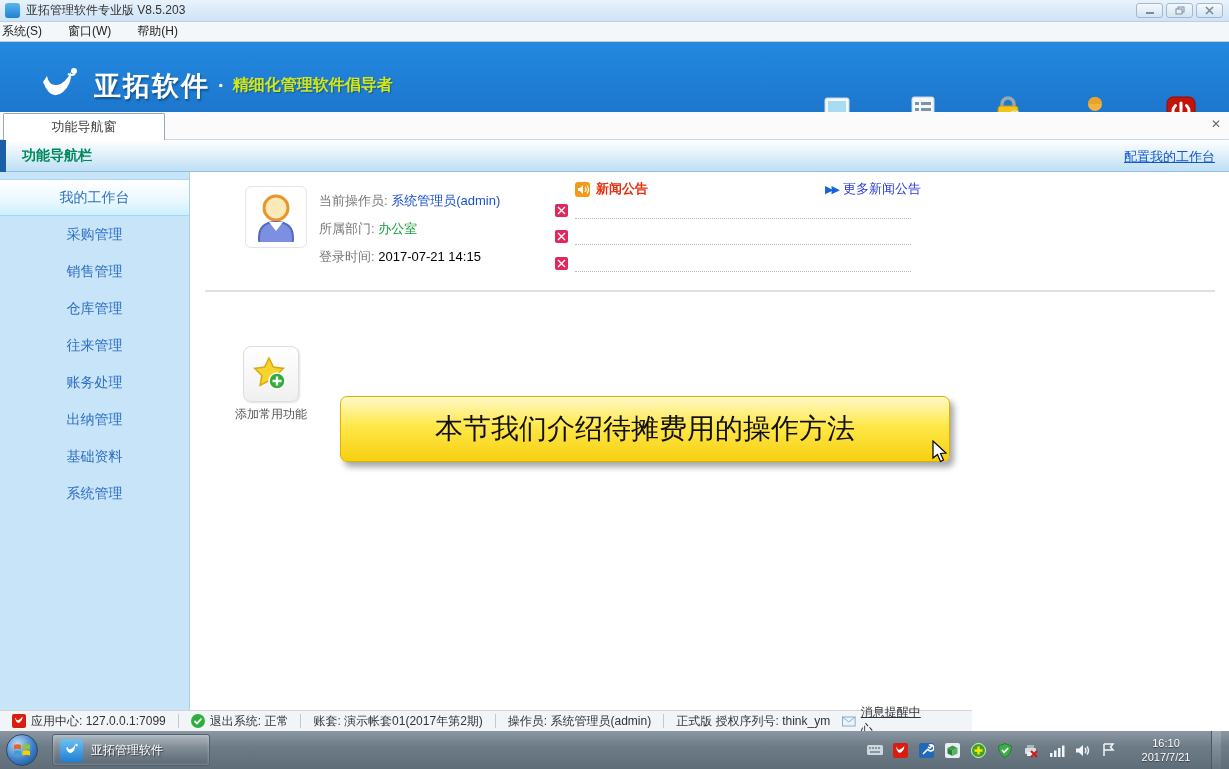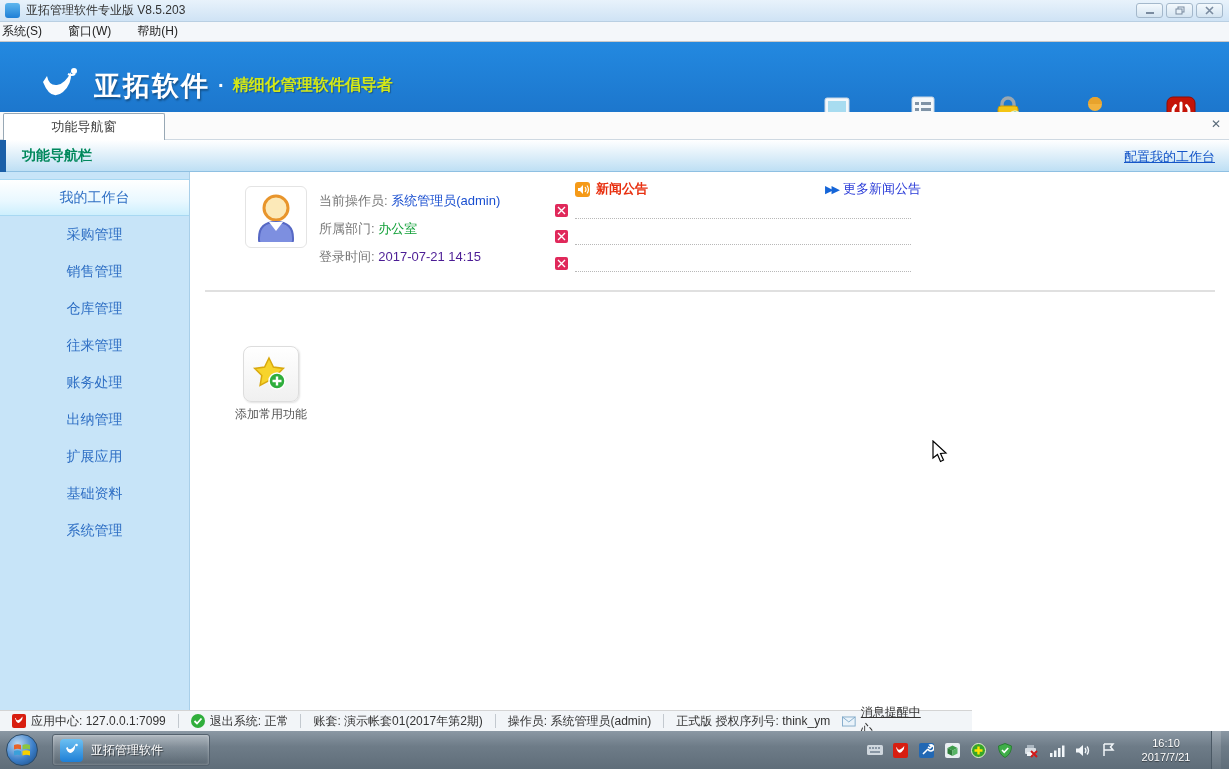--- a/index.html
+++ b/index.html
@@ -70,21 +70,21 @@
   .content { position:absolute; left:191px; top:0; width:1038px; height:538px; background:#fff; }
 
   
   .avatar-card { position:absolute; left:54px; top:14px; width:62px; height:62px;
     border:1px solid #e4e4e4; border-radius:6px; background:#fff;
     display:flex; align-items:center; justify-content:center; }
   .uinfo-row { position:absolute; left:128px; font-size:13px; color:#777; white-space:nowrap; }
   .uinfo-row .lbl { color:#777; }
   .val-operator { color:#1a4fd0; }
   .val-dept { color:#11a038; }
-  .val-login { color:#4c1d95; }
+  .val-login { color:#000000; }
 
   
   .news-hdr-title { position:absolute; left:384px; top:8px; display:flex; align-items:center; gap:6px; }
   .news-title { font-size:13px; font-weight:bold; color:#e83010; }
   .news-more { position:absolute; left:634px; top:8px; display:flex; align-items:center; gap:5px;
     cursor:pointer; }
   .news-more .arr { color:#1565d8; font-size:11px; letter-spacing:-2px; }
   .news-more .txt { font-size:13px; color:#2a3bd8; }
   .news-item { position:absolute; left:364px; width:356px; height:18px; cursor:pointer; }
   .news-item .nico { position:absolute; left:0; top:1px; }
@@ -255,21 +255,20 @@
 <div class="abs main">
 
   <div class="sidebar">
     <div class="side-item active">我的工作台</div>
     <div class="side-item">采购管理</div>
     <div class="side-item">销售管理</div>
     <div class="side-item">仓库管理</div>
     <div class="side-item">往来管理</div>
     <div class="side-item">账务处理</div>
     <div class="side-item">出纳管理</div>
-    <div class="side-item">扩展应用</div>
     <div class="side-item">基础资料</div>
     <div class="side-item">系统管理</div>
   </div>
 
   <div class="content">
 
     <div class="avatar-card">
       <svg width="50" height="50" viewBox="0 0 50 50">
         <circle cx="25" cy="16" r="12" fill="#fce9b8" stroke="#e8952c" stroke-width="3"></circle>
         <path d="M8 46 q0 -16 17 -16 q17 0 17 16 l0 2 a4 4 0 0 1 -4 4 l-26 0 a4 4 0 0 1 -4 -4 z" fill="#7d8fe0" stroke="#5668c4" stroke-width="2"></path>
@@ -327,20 +326,23 @@
 
     <div class="add-card">
       <svg width="38" height="38" viewBox="0 0 38 38">
         <path d="M17 3 l4.4 9 l10 1.4 l-7.2 7 l1.7 9.9 l-8.9 -4.7 l-8.9 4.7 l1.7 -9.9 l-7.2 -7 l10 -1.4 z" fill="#f7d42c" stroke="#d9a90e" stroke-width="1.5"></path>
         <circle cx="25" cy="26" r="8" fill="#2fae3c" stroke="#fff" stroke-width="1.5"></circle>
         <path d="M25 21.5 v9 M20.5 26 h9" stroke="#fff" stroke-width="2.4"></path>
       </svg>
     </div>
     <div class="add-label">添加常用功能</div>
 
+    <div class="banner">
+      <span class="btxt">本节我们介绍待摊费用的操作方法</span>
+    </div>
 
     <svg class="cursor" width="17" height="24" viewBox="0 0 17 24">
       <path d="M1 1 L1 18 L5.5 14.5 L8.5 21.5 L11.5 20 L8.5 13.5 L14 13 Z" fill="#fff" stroke="#000" stroke-width="1.2"></path>
     </svg>
   </div>
 </div>
 
 <div class="abs statusbar">
   <div class="sb-seg">
     <svg width="14" height="14" viewBox="0 0 14 14">

